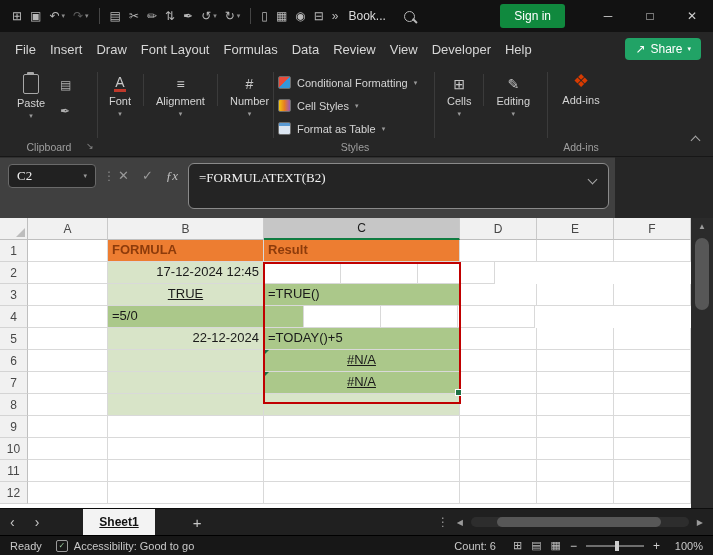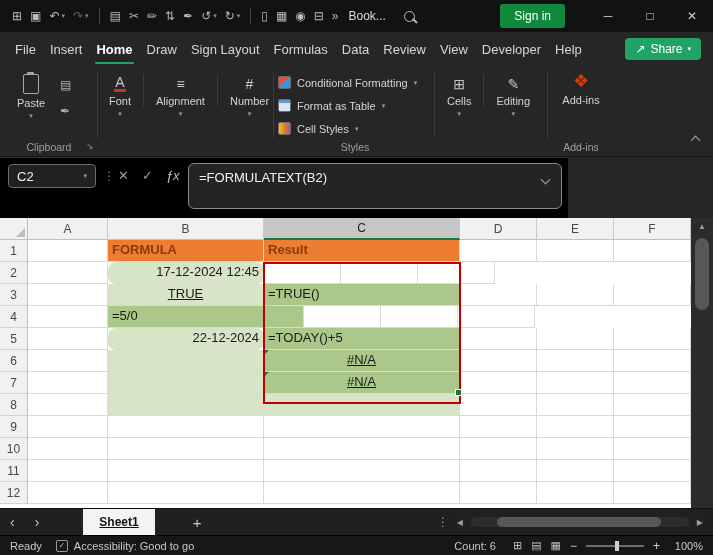--- a/index.html
+++ b/index.html
@@ -66,22 +66,22 @@
   .style-row .vlabel { font-size:11px; }
   .grp-label { position:absolute; bottom:3px; font-size:10.5px; color:#9f9f9f; text-align:center; }
   .launcher { position:absolute; left:86px; bottom:5px; font-size:9px; color:#8a8a8a; cursor:pointer; }
   .grp-addins { position:absolute; left:552px; top:5px; width:58px; display:flex; flex-direction:column;
                 align-items:center; gap:3px; cursor:pointer; }
   .addins-icon { font-size:18px; color:#D83B01; line-height:20px; }
   .chev-up { position:absolute; right:14px; bottom:12px; width:7px; height:7px;
              border-top:1.5px solid #a8a8a8; border-left:1.5px solid #a8a8a8; transform:rotate(45deg); cursor:pointer; }
 
   
-  .fbar { position:absolute; left:0; top:157px; width:568px; height:61px; background:#000000;
-          border-top:1px solid #303030; }
+  .fbar { position:absolute; left:0; top:157px; width:615px; height:61px; background:#404040;
+          border-top:1px solid #303030;font-family:Liberation Serif, serif; }
   .name-box { position:absolute; left:8px; top:6px; width:88px; height:24px; background:#212121;
               border:1px solid #6a6a6a; border-radius:4px; display:flex; align-items:center;
               padding:0 8px; color:#f0f0f0; font-size:13px; cursor:text; }
   .name-box .nb-caret { margin-left:auto; font-size:7px; color:#9a9a9a; }
   .fbar-dots { position:absolute; left:103px; top:11px; color:#8a8a8a; font-size:12px; }
   .fbar-icons { position:absolute; left:118px; top:10px; display:flex; gap:13px; font-size:13px; color:#9a9a9a; }
   .fbar-icons .fx { font-style:italic; color:#c0c0c0; }
   .formula-box { position:absolute; left:188px; top:5px; right:6px; height:46px; background:#242424;
                  border:1px solid #8a8a8a; border-radius:6px; color:#f2f2f2; font-size:13px;
                  padding:6px 26px 6px 10px; cursor:text; }
@@ -102,21 +102,21 @@
   .colhdr.sel { background:#C6C6C6; color:#1c1c1c; border-bottom:2px solid #107C41; }
   .rowhdr { width:28px; height:22px; background:#F1F1F1; border-right:1px solid #BFBFBF;
             border-bottom:1px solid #D4D4D4; font-size:12px; color:#474747; display:flex;
             align-items:center; justify-content:center; flex:none; cursor:pointer; }
   .cell { height:22px; border-right:1px solid #D9D9D9; border-bottom:1px solid #D9D9D9; font-size:13px;
           color:#1a1a1a; padding:0 4px; line-height:20px; white-space:nowrap; overflow:hidden;
           flex:none; position:relative; cursor:cell; }
   .cell.orange { background:#ED7D31; color:#8D3B0B; font-weight:bold; }
   .cell.lightgreen { background:#D8E4C8; }
   .cell.midgreen { background:#ABC88A; }
-  .cell.right { text-align:right;border-radius:8px; }
+  .cell.right { text-align:right; }
   .cell.center { text-align:center;text-decoration:underline; }
   .cell.tri::before { content:""; position:absolute; left:0; top:0;
                       border-top:5px solid #1E7145; border-right:5px solid transparent; }
   .range-annotation { position:absolute; left:263px; top:44px; width:198px; height:142px;
                       border:2px solid #C00000; pointer-events:none; z-index:5; }
   .fill-handle { position:absolute; left:455px; top:171px; width:7px; height:7px; background:#1E7145;
                  border:1px solid #ffffff; z-index:6; cursor:crosshair; }
   .vscroll { position:absolute; right:0; top:0; width:22px; height:290px; background:#2b2b2b; }
   .vscroll .arrow { position:absolute; top:4px; left:0; width:22px; text-align:center; font-size:8px; color:#9a9a9a; }
   .vthumb { position:absolute; left:4px; top:20px; width:14px; height:72px; background:#575757; border-radius:7px; cursor:grab; }
@@ -182,23 +182,22 @@
       <div class="win-btn">─</div>
       <div class="win-btn">□</div>
       <div class="win-btn close">✕</div>
     </div>
   </div>
 
   <div class="menubar">
     <div class="menu-tabs">
         <div class="menu-item">File</div>
         <div class="menu-item">Insert</div>
-        <div class="menu-item active">Home</div>
         <div class="menu-item">Draw</div>
-        <div class="menu-item">Sign Layout</div>
+        <div class="menu-item">Font Layout</div>
         <div class="menu-item">Formulas</div>
         <div class="menu-item">Data</div>
         <div class="menu-item">Review</div>
         <div class="menu-item">View</div>
         <div class="menu-item">Developer</div>
         <div class="menu-item">Help</div>
       </div>
     <div class="share-btn">
       <span>↗</span>
       <span>Share</span>
@@ -241,27 +240,27 @@
       </div>
     <div class="rsep" style="left:273px;"></div>
 
     <div class="styles-group">
         <div class="style-row">
           <span class="sicon s0"></span>
           <span class="vlabel">Conditional Formatting</span>
           <span class="vcaret">▾</span>
         </div>
         <div class="style-row">
+          <span class="sicon s2"></span>
+          <span class="vlabel">Cell Styles</span>
+          <span class="vcaret">▾</span>
+        </div>
+        <div class="style-row">
           <span class="sicon s1"></span>
           <span class="vlabel">Format as Table</span>
-          <span class="vcaret">▾</span>
-        </div>
-        <div class="style-row">
-          <span class="sicon s2"></span>
-          <span class="vlabel">Cell Styles</span>
           <span class="vcaret">▾</span>
         </div>
       </div>
     <div class="grp-label" style="left:278px;width:154px;">Styles</div>
     <div class="rsep" style="left:434px;"></div>
 
     <div class="ribbon-right-collapsed">
         <div class="vbtn">
           <span class="vicon">⊞</span>
           <span class="vlabel">Cells</span>

